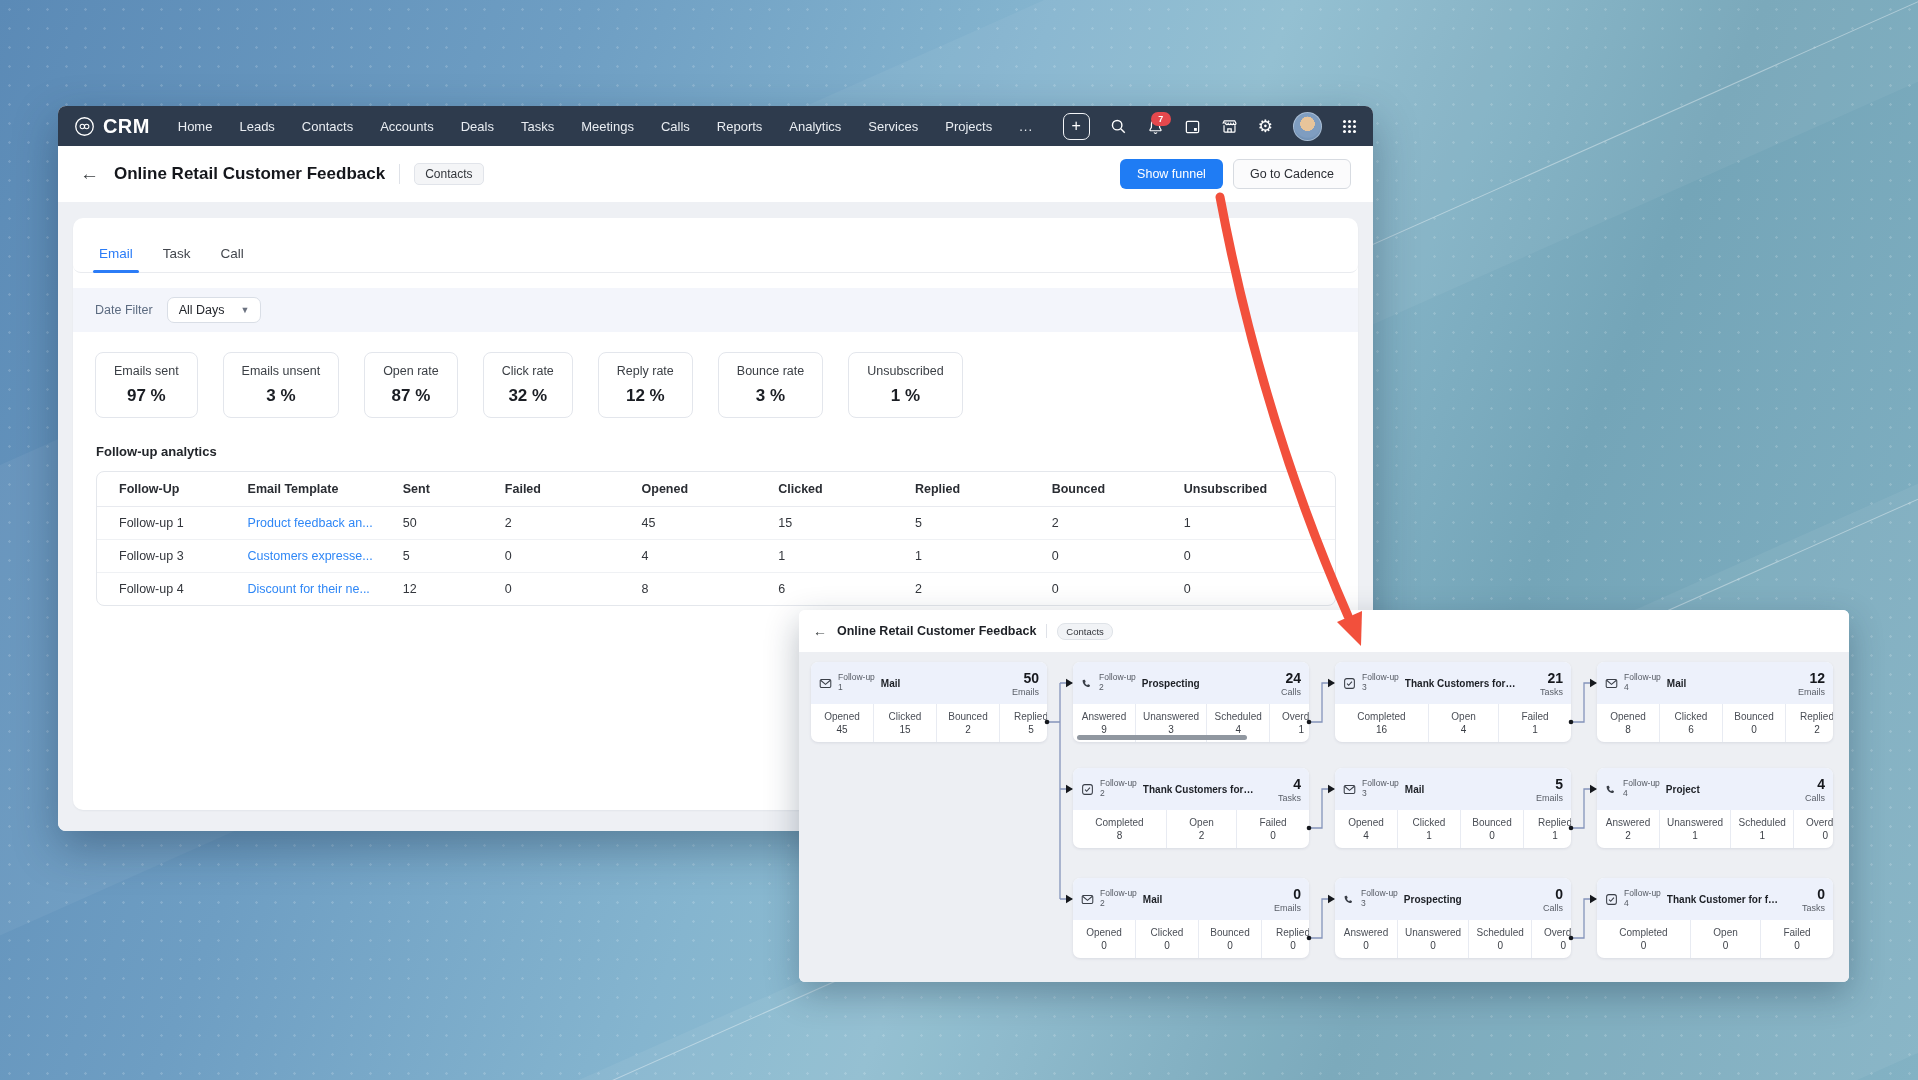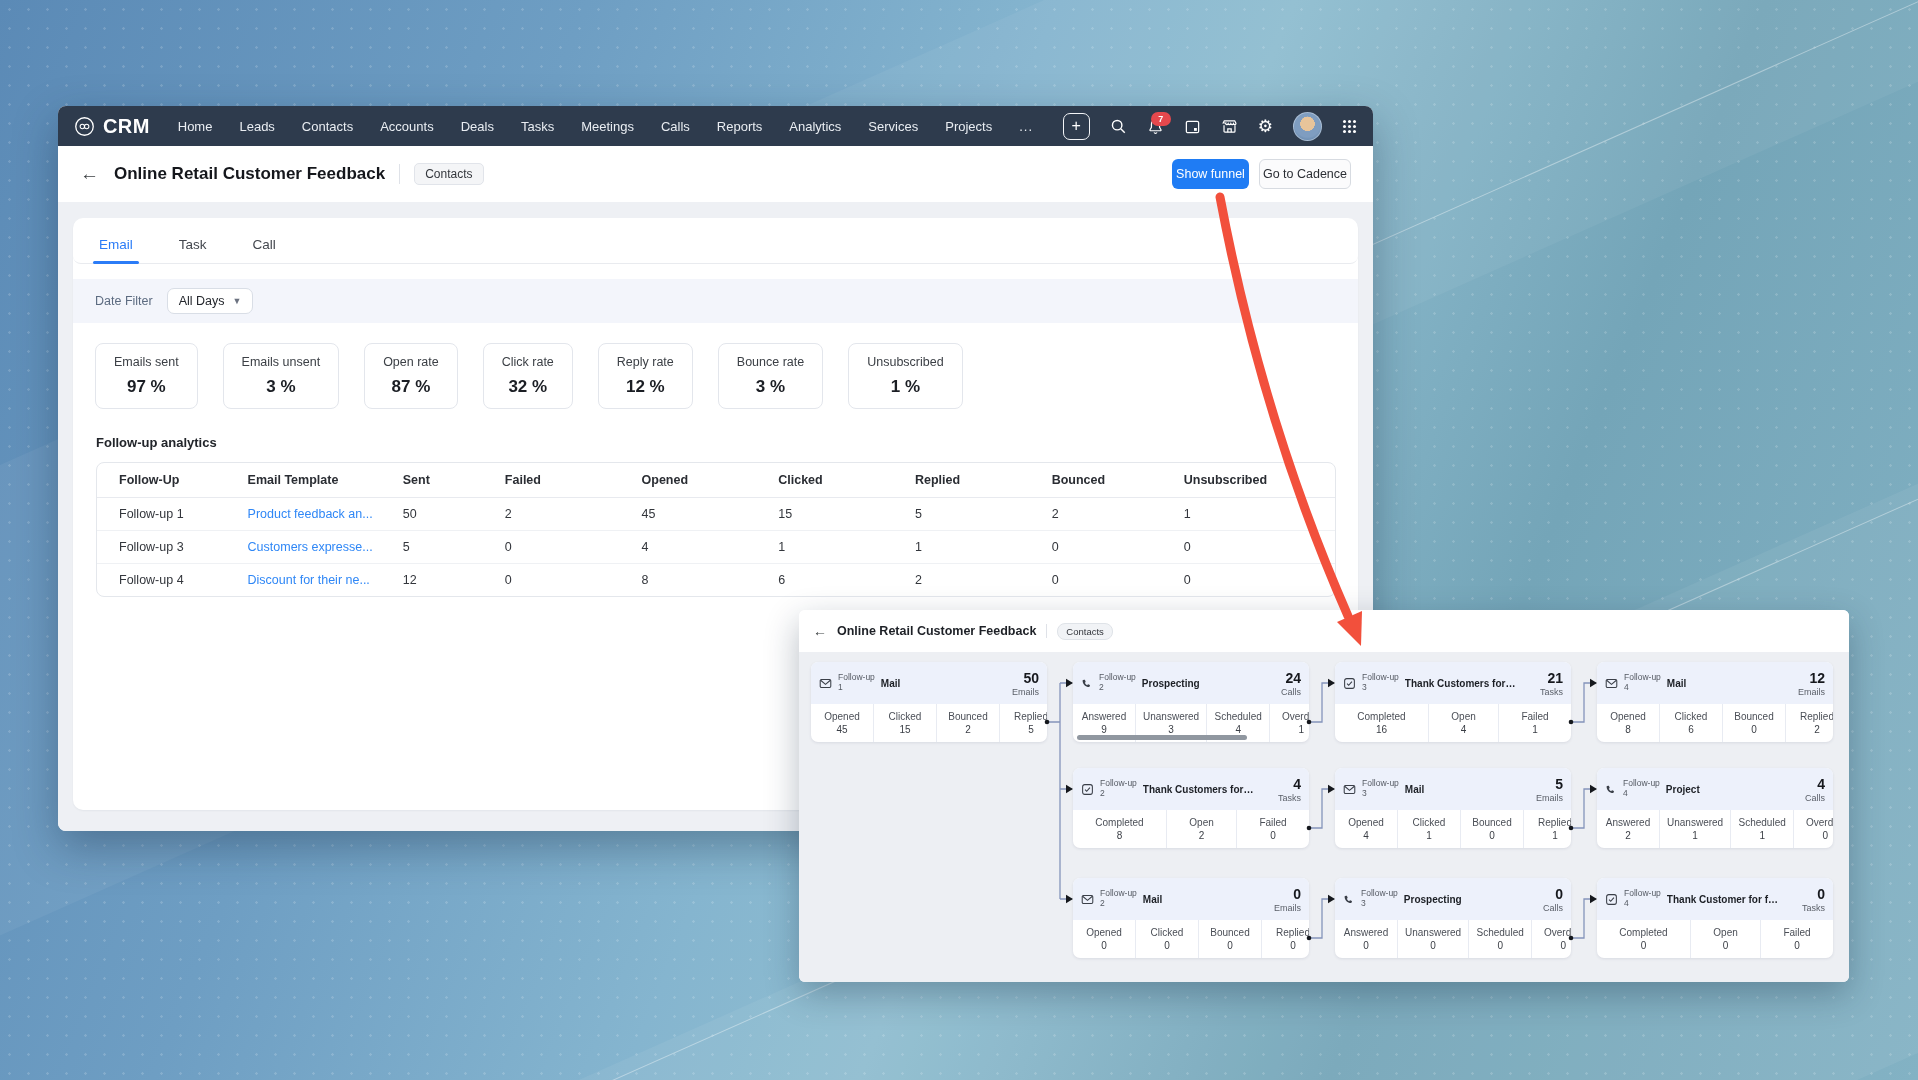--- a/index.html
+++ b/index.html
@@ -32,33 +32,33 @@
   .avatar{width:27px;height:27px;border-radius:50%;
     background:radial-gradient(circle at 50% 40%,#e8c49a 0 34%,#7f9dc0 35% 62%,#54799f 100%);border:1px solid rgba(255,255,255,.35);}
   .gear{font-size:17px;color:#fff;line-height:1;}
 
   .hdr{height:56px;display:flex;align-items:center;padding:0 22px;background:#fff;}
   .back{font-size:19px;color:#3c4043;cursor:pointer;}
   .page-title{font-size:17px;font-weight:700;color:#15171c;margin-left:15px;}
   .vdiv{width:1px;height:20px;background:#dfe2e8;margin:0 14px;}
   .chip{background:#f4f5f7;border:1px solid #e1e4ea;border-radius:5px;padding:3px 10px;font-size:12px;color:#33363c;}
   .hdr-right{margin-left:auto;display:flex;gap:10px;}
-  .btn{border-radius:6px;font-size:12.5px;padding:7px 3px;cursor:pointer;border:1px solid transparent;text-align:center;}
+  .btn{border-radius:6px;font-size:12.5px;padding:7px 16px;cursor:pointer;border:1px solid transparent;text-align:center;}
   .btn-primary{background:#1f7cf4;color:#fff;}
   .btn-secondary{background:#fbfbfc;color:#2b2e34;border-color:#d7dbe1;}
 
   .content{position:relative;height:629px;background:#eef0f4;padding:16px 15px 0 15px;box-sizing:border-box;}
   .card{background:#fff;border-radius:10px;height:592px;box-shadow:0 1px 2px rgba(20,30,60,.05);overflow:hidden;}
-  .tabs{display:flex;gap:46px;padding:19px 26px 0 26px;border-bottom:1px solid #e9ebef;font-size:13.5px;border-radius:8px;}
+  .tabs{display:flex;gap:30px;padding:28px 26px 0 26px;border-bottom:1px solid #e9ebef;font-size:13.5px;border-radius:8px;}
   .tab{color:#43474e;padding-bottom:11px;position:relative;cursor:pointer;}
   .tab.active{color:#2b7cf7;}
   .tab.active::after{content:"";position:absolute;left:-6px;right:-6px;bottom:-1px;height:3px;border-radius:2px;background:#2b7cf7;}
   .filter-band{margin-top:15px;height:44px;background:#f3f5fb;display:flex;align-items:center;padding:0 22px;text-align:center;}
   .filter-label{font-size:12.5px;color:#5c6b80;}
-  .dropdown{margin-left:14px;background:#fff;border:1px solid #d9dee6;border-radius:7px;padding:5px 11px;font-size:12.5px;color:#23262c;display:flex;align-items:center;gap:8px;cursor:pointer;}
+  .dropdown{margin-left:14px;background:#fff;border:1px solid #d9dee6;border-radius:7px;padding:5px 11px;font-size:12.5px;color:#23262c;display:flex;align-items:center;gap:16px;cursor:pointer;}
   .caret{font-size:9px;color:#6b7280;}
   .stats-row{display:flex;gap:25px;padding:20px 22px 0 22px;}
   .stat-card{border:1px solid #e3e6ec;border-radius:8px;padding:11px 18px;text-align:center;background:#fff;}
   .stat-label{font-size:12.5px;color:#3c4046;white-space:nowrap;}
   .stat-value{font-size:17px;font-weight:600;color:#1b1e24;margin-top:8px;}
   .sec-title{margin:26px 22px 0 23px;font-size:13px;font-weight:700;color:#22252a;}
   .tbl-wrap{margin:12px 22px 0 23px;border:1px solid #e4e7ec;border-radius:8px;overflow:hidden;}
   table{width:100%;border-collapse:collapse;table-layout:fixed;font-size:12.5px;}
   th{text-align:left;padding:10px 4px;font-weight:700;color:#2a2d33;border-bottom:1px solid #e8eaef;white-space:nowrap;}
   td{padding:9px 4px;color:#33363c;border-top:1px solid #eff1f4;white-space:nowrap;}

